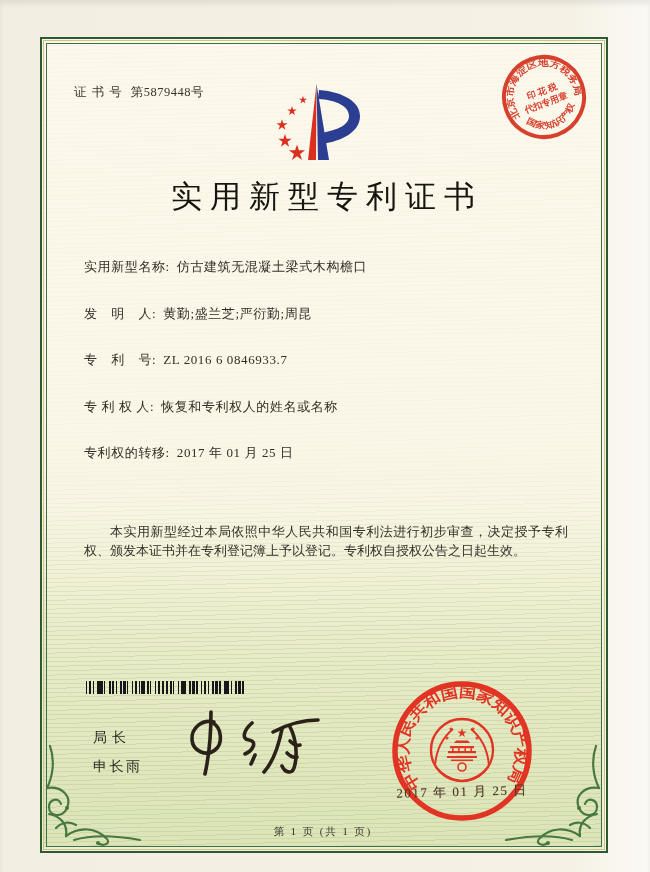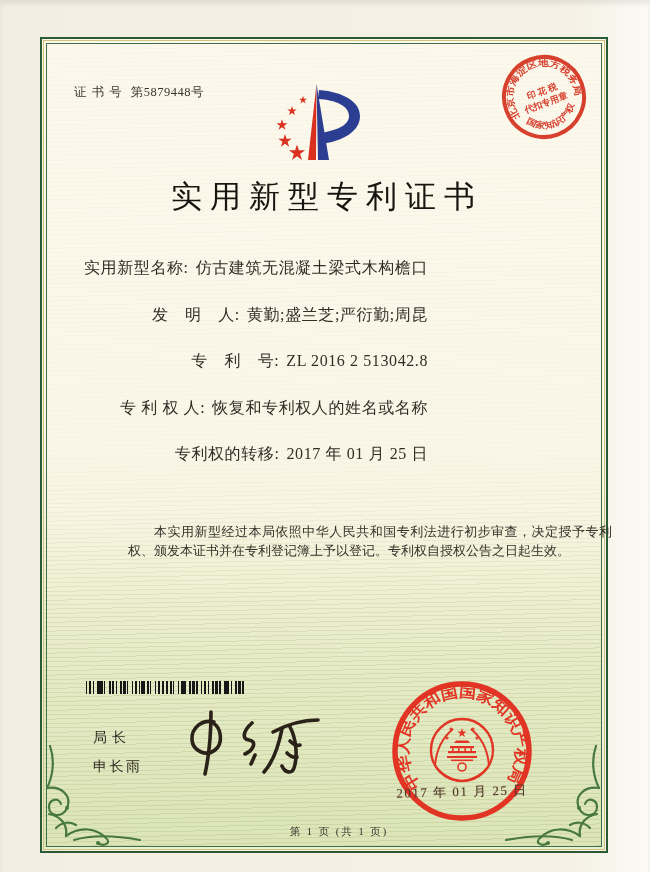--- a/index.html
+++ b/index.html
@@ -19,41 +19,41 @@
   
   .frame{position:absolute;left:40px;top:37px;width:564px;height:812px;border:2px solid #2c5a35;}
   .frame::before{content:"";position:absolute;inset:1px;border:1px solid #cfc47e;}
   .frame::after{content:"";position:absolute;inset:4px;border:1.5px solid #3e7045;}
   .cert-no{position:absolute;left:74px;top:84px;font-size:12.5px;color:#3a352c;letter-spacing:1px;white-space:nowrap;}
   .cert-no .num{margin-left:8px;letter-spacing:.5px;}
   .logo{position:absolute;left:266px;top:80px;}
   .title{position:absolute;left:42px;top:176px;width:562px;text-align:center;
     font-size:31px;font-weight:400;letter-spacing:8px;color:#17150f;text-indent:8px;white-space:nowrap;}
   .fields{position:absolute;left:84px;top:258px;}
-  .field{height:46.6px;font-size:16px;color:#322e26;white-space:nowrap;letter-spacing:.6px;text-align:right;}
+  .field{height:46.6px;font-size:13px;color:#322e26;white-space:nowrap;letter-spacing:.6px;}
   .field .val{margin-left:7px;}
   .bodytext{position:absolute;left:84px;top:523px;width:484px;font-size:13px;line-height:18.6px;
-    color:#35312a;text-align:justify;margin-left:44px;}
+    color:#35312a;text-align:justify;}
   .bodytext p{margin:0;text-indent:2em;}
   .barcode{position:absolute;left:86px;top:681px;width:158px;height:13px;
     background:
      repeating-linear-gradient(90deg,#171717 0 1.5px,transparent 1.5px 3px,#171717 3px 5.5px,transparent 5.5px 7px,#171717 7px 8px,transparent 8px 11.5px),
      repeating-linear-gradient(90deg,transparent 0 13px,#171717 13px 15px,transparent 15px 21px);}
   .director-label{position:absolute;left:93px;top:729px;font-size:14px;letter-spacing:5px;color:#2e2a22;text-align:right;}
   .director-name{position:absolute;left:93px;top:758px;font-size:14px;letter-spacing:2.5px;color:#2e2a22;}
   .signature{position:absolute;left:178px;top:708px;}
   .seal{position:absolute;left:388px;top:678px;}
   .seal-date{position:absolute;left:388px;top:783px;width:148px;text-align:center;font-size:13px;
     color:#46392a;letter-spacing:1.5px;transform:rotate(-1.5deg);white-space:nowrap;text-shadow:0 0 1px rgba(150,40,20,.35);}
   .stamp{position:absolute;left:498px;top:51px;transform:rotate(-20deg);}
   .ornament{position:absolute;top:744px;}
   .ornament.left{left:40px;}
   .ornament.right{left:500px;transform:scaleX(-1);}
   .footer{position:absolute;left:42px;top:825px;width:562px;text-align:center;
-    font-size:10.5px;letter-spacing:2px;color:#33302a;margin-left:16px;}
+    font-size:10.5px;letter-spacing:2px;color:#33302a;}
   svg text{font-family:"Liberation Serif","DejaVu Serif",serif;}
 </style>
 </head>
 <body>
 
 <div class="canvas">
 
   <div class="inner-bg"></div>
   <div class="tint"></div>
   <div class="guilloche"></div>
@@ -107,21 +107,21 @@
   <div class="title">实用新型专利证书</div>
 
   <div class="fields">
     <div class="field">
       <span>实用新型名称:</span><span class="val">仿古建筑无混凝土梁式木构檐口</span>
     </div>
     <div class="field">
       <span>发　明　人:</span><span class="val">黄勤;盛兰芝;严衍勤;周昆</span>
     </div>
     <div class="field">
-      <span>专　利　号:</span><span class="val">ZL 2016 2 513042.8</span>
+      <span>专　利　号:</span><span class="val">ZL 2016 6 0846933.7</span>
     </div>
     <div class="field">
       <span>专 利 权 人:</span><span class="val">恢复和专利权人的姓名或名称</span>
     </div>
     <div class="field">
       <span>专利权的转移:</span><span class="val">2017 年 01 月 25 日</span>
     </div>
   </div>
 
   <div class="bodytext">

